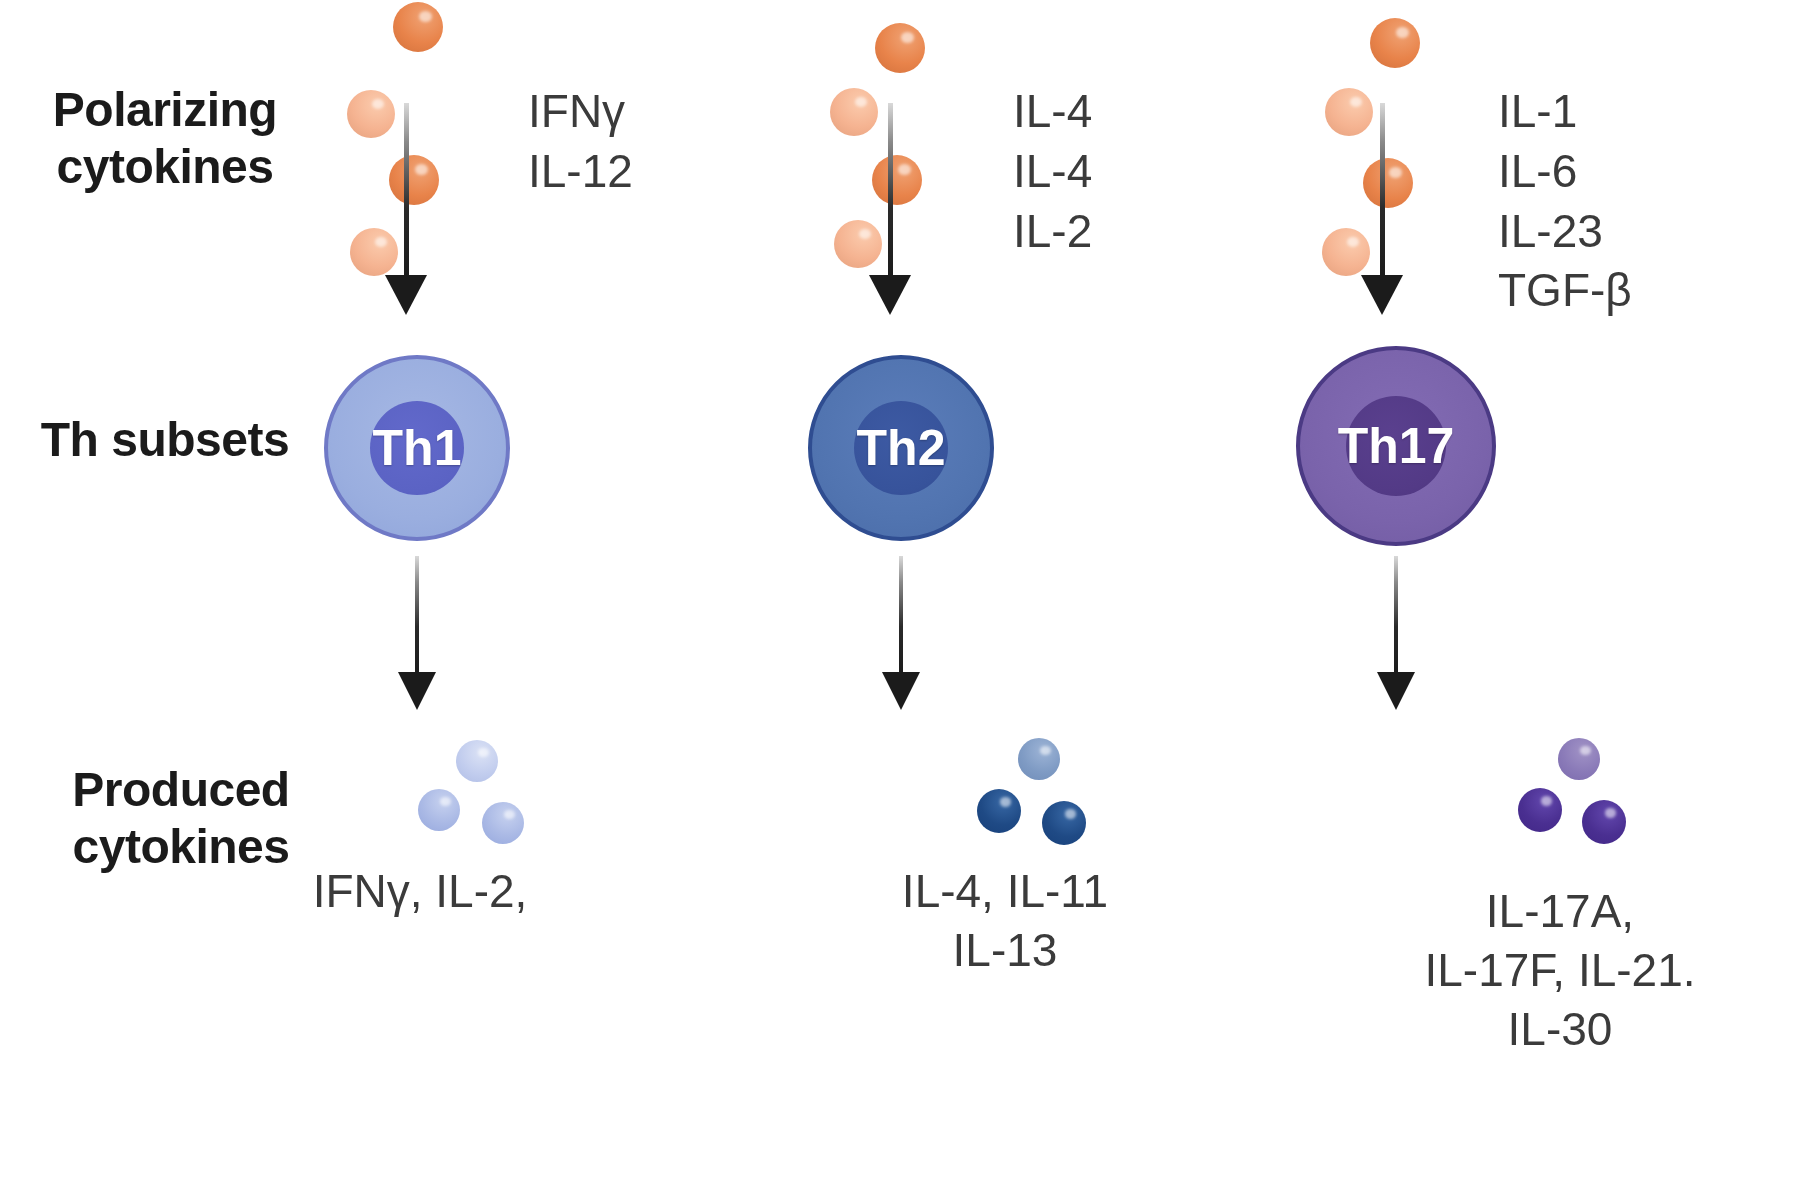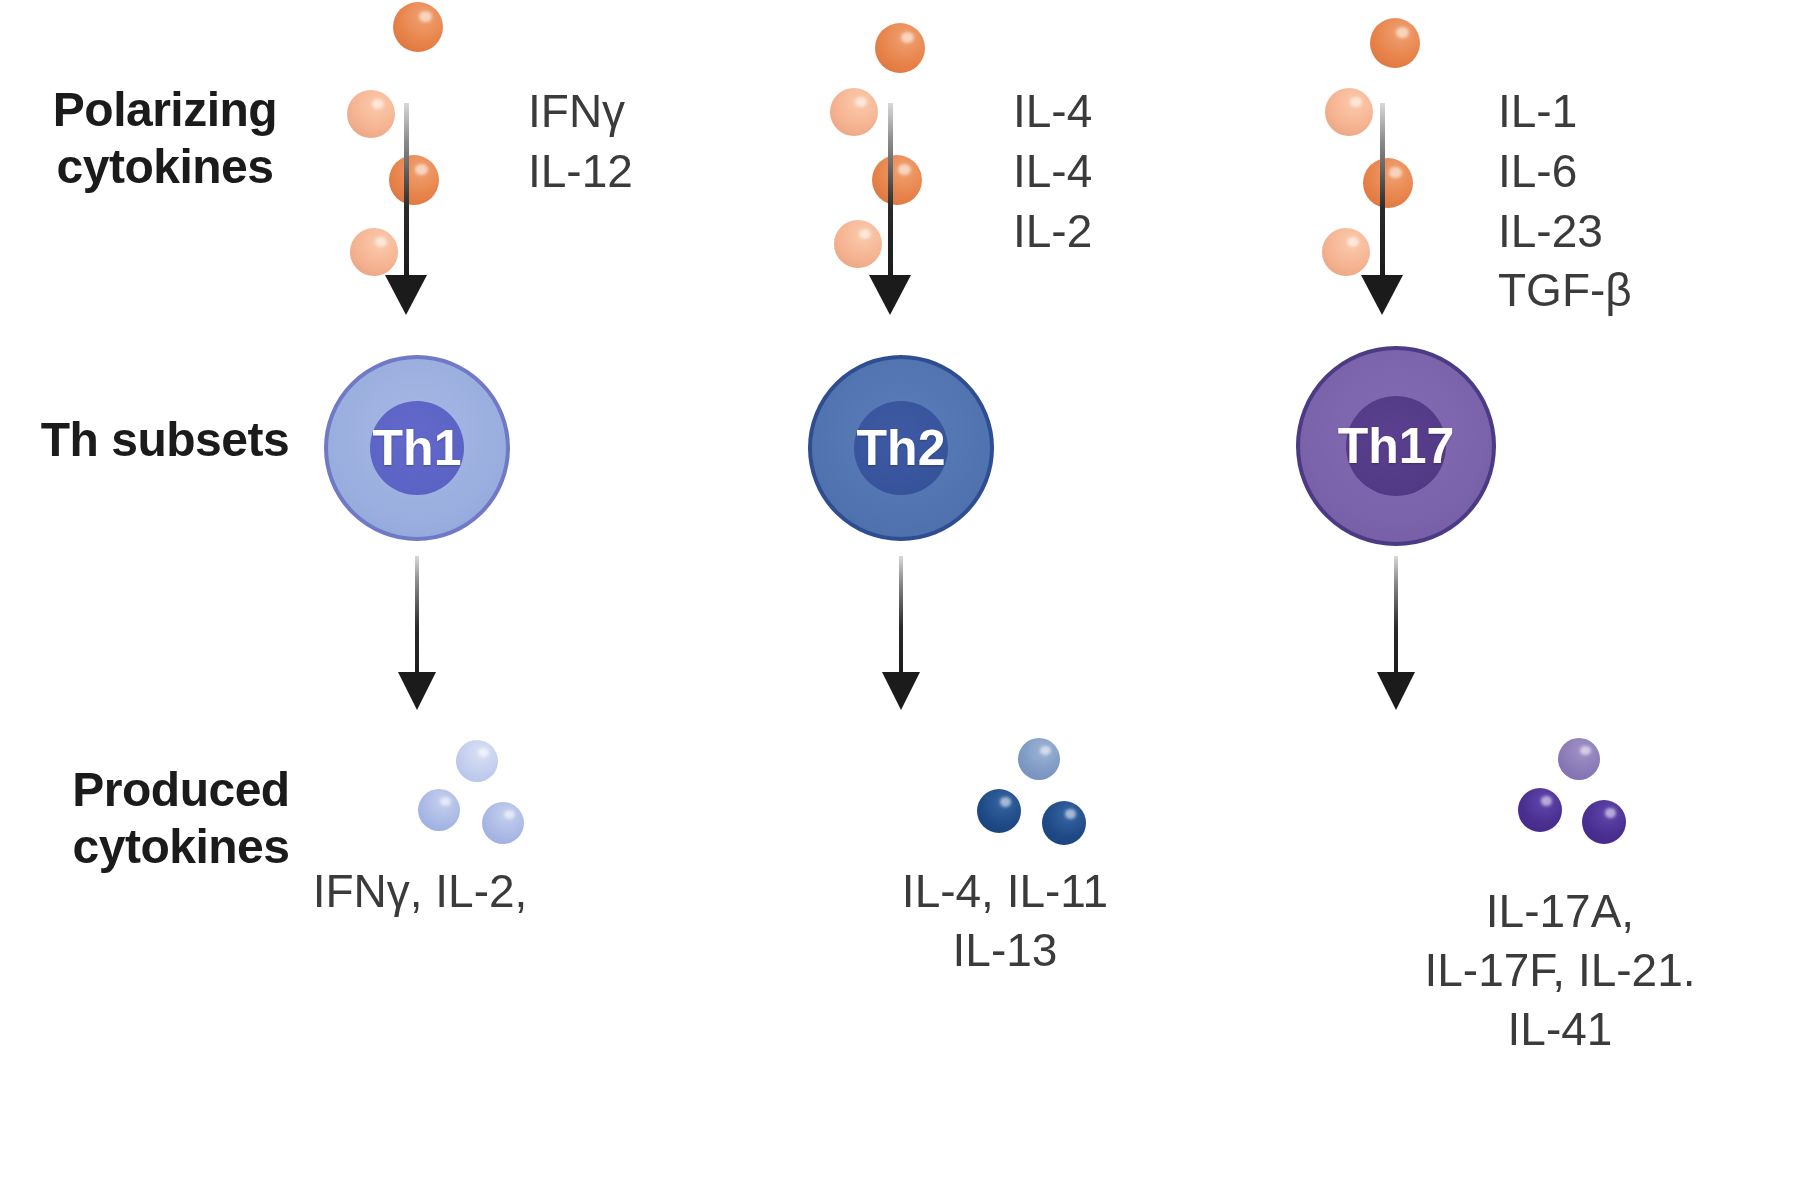--- a/index.html
+++ b/index.html
@@ -239,16 +239,16 @@
     <div class="head"></div>
   </div>
 
   <div class="sphere" style="left:1558px; top:738px; width:42px; height:42px; background:radial-gradient(circle at 60% 30%, #a193c6 0%, #8a7ab8 55%, #7b6aad 100%);"></div>
   <div class="sphere" style="left:1518px; top:788px; width:44px; height:44px; background:radial-gradient(circle at 60% 30%, #6247ad 0%, #4a2f91 55%, #412787 100%);"></div>
   <div class="sphere" style="left:1582px; top:800px; width:44px; height:44px; background:radial-gradient(circle at 60% 30%, #6247ad 0%, #4a2f91 55%, #412787 100%);"></div>
 
   <div class="produced-text" style="left:1310px; top:882px; width:500px;">
     <span class="ln">IL-17A,</span>
     <span class="ln">IL-17F, IL-21.</span>
-    <span class="ln">IL-41</span>
+    <span class="ln">IL-30</span>
   </div>
 
 </div>
 
 </body></html>

